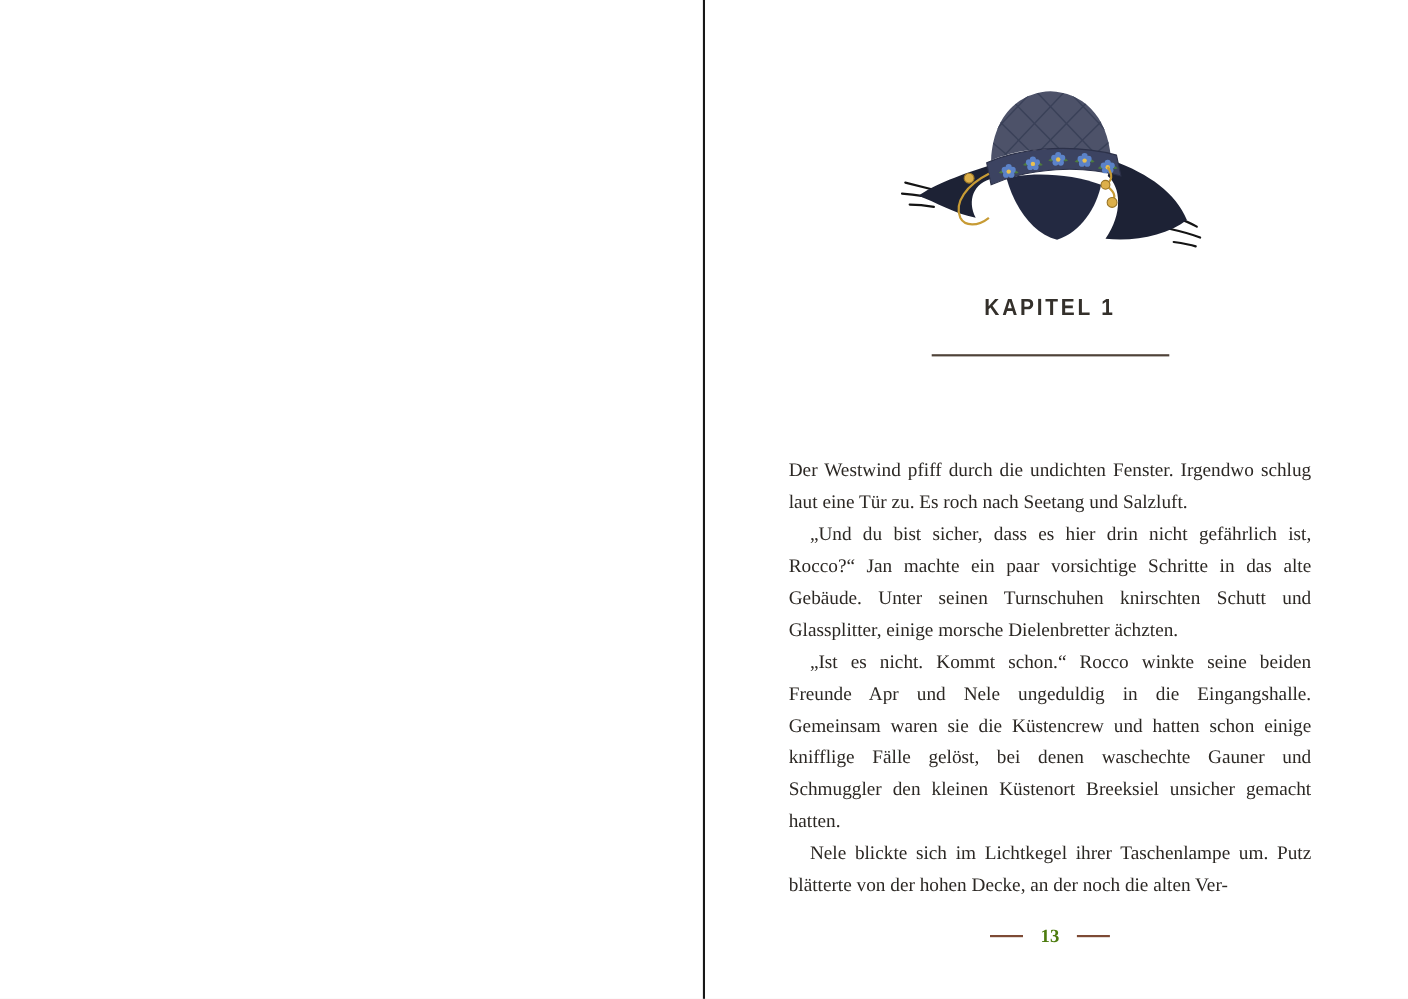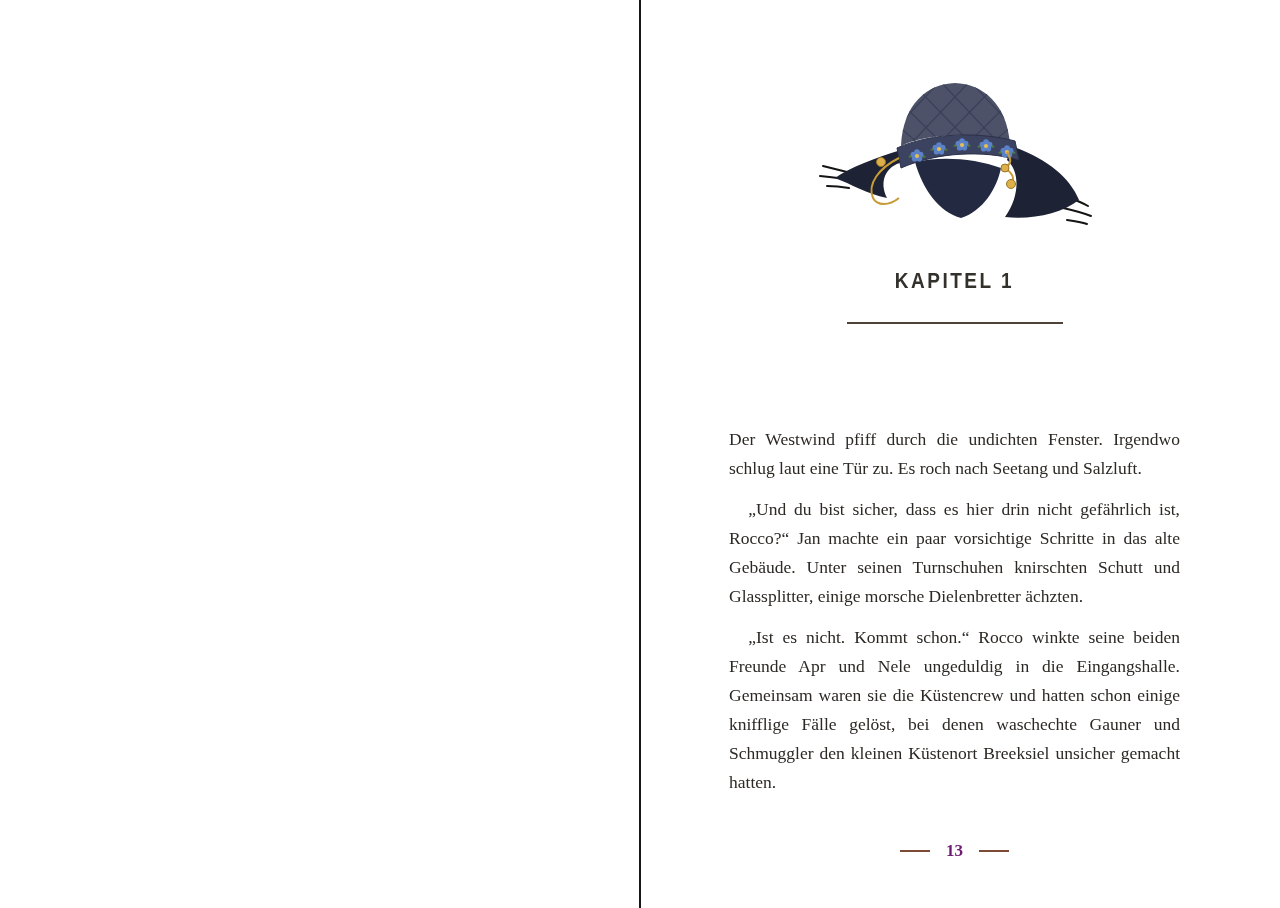--- a/index.html
+++ b/index.html
@@ -59,35 +59,35 @@
     letter-spacing:1px;
     color:#8a5c3a;
   }
   .body{
     position:absolute;top:413px;left:0;width:475px;
     font-size:17.5px;
     line-height:29px;
     color:#2c2824;
     text-align:justify;
   }
-  .body p{margin:12px;}
+  .body p{margin:0;}
   .body p + p{text-indent:1.1em;}
   .footer{
     position:absolute;top:841px;left:0;width:475px;
     display:flex;align-items:center;justify-content:center;gap:16px;
   }
   .dash{
     display:inline-block;width:30px;height:2px;
     background:#7d4a35;
   }
   .page-num{
     font-family:"Liberation Serif", serif;
     font-weight:bold;
     font-size:17px;
-    color:#701a75;
+    color:#4d7c0f;
   }
 </style>
 </head>
 <body>
 
 <div class="spread">
 
   <div class="left-page"></div>
 
   <div class="divider"></div>
@@ -161,20 +161,21 @@
 
       <div class="kapitel">KAPITEL 1</div>
 
       <div class="rule"></div>
 
 
       <div class="body">
           <p>Der Westwind pfiff durch die undichten Fenster. Irgendwo schlug laut eine Tür zu. Es roch nach Seetang und Salzluft.</p>
           <p>„Und du bist sicher, dass es hier drin nicht gefährlich ist, Rocco?“ Jan machte ein paar vorsichtige Schritte in das alte Gebäude. Unter seinen Turnschuhen knirschten Schutt und Glassplitter, einige morsche Dielenbretter ächzten.</p>
           <p>„Ist es nicht. Kommt schon.“ Rocco winkte seine beiden Freunde Apr und Nele ungeduldig in die Eingangshalle. Gemeinsam waren sie die Küstencrew und hatten schon einige knifflige Fälle gelöst, bei denen waschechte Gauner und Schmuggler den kleinen Küstenort Breeksiel unsicher gemacht hatten.</p>
+          <p>Nele blickte sich im Lichtkegel ihrer Taschenlampe um. Putz blätterte von der hohen Decke, an der noch die alten Ver-</p>
         </div>
 
       <div class="footer">
         <span class="dash"></span>
         <span class="page-num">13</span>
         <span class="dash"></span>
       </div>
 
     </div>
   </div>

